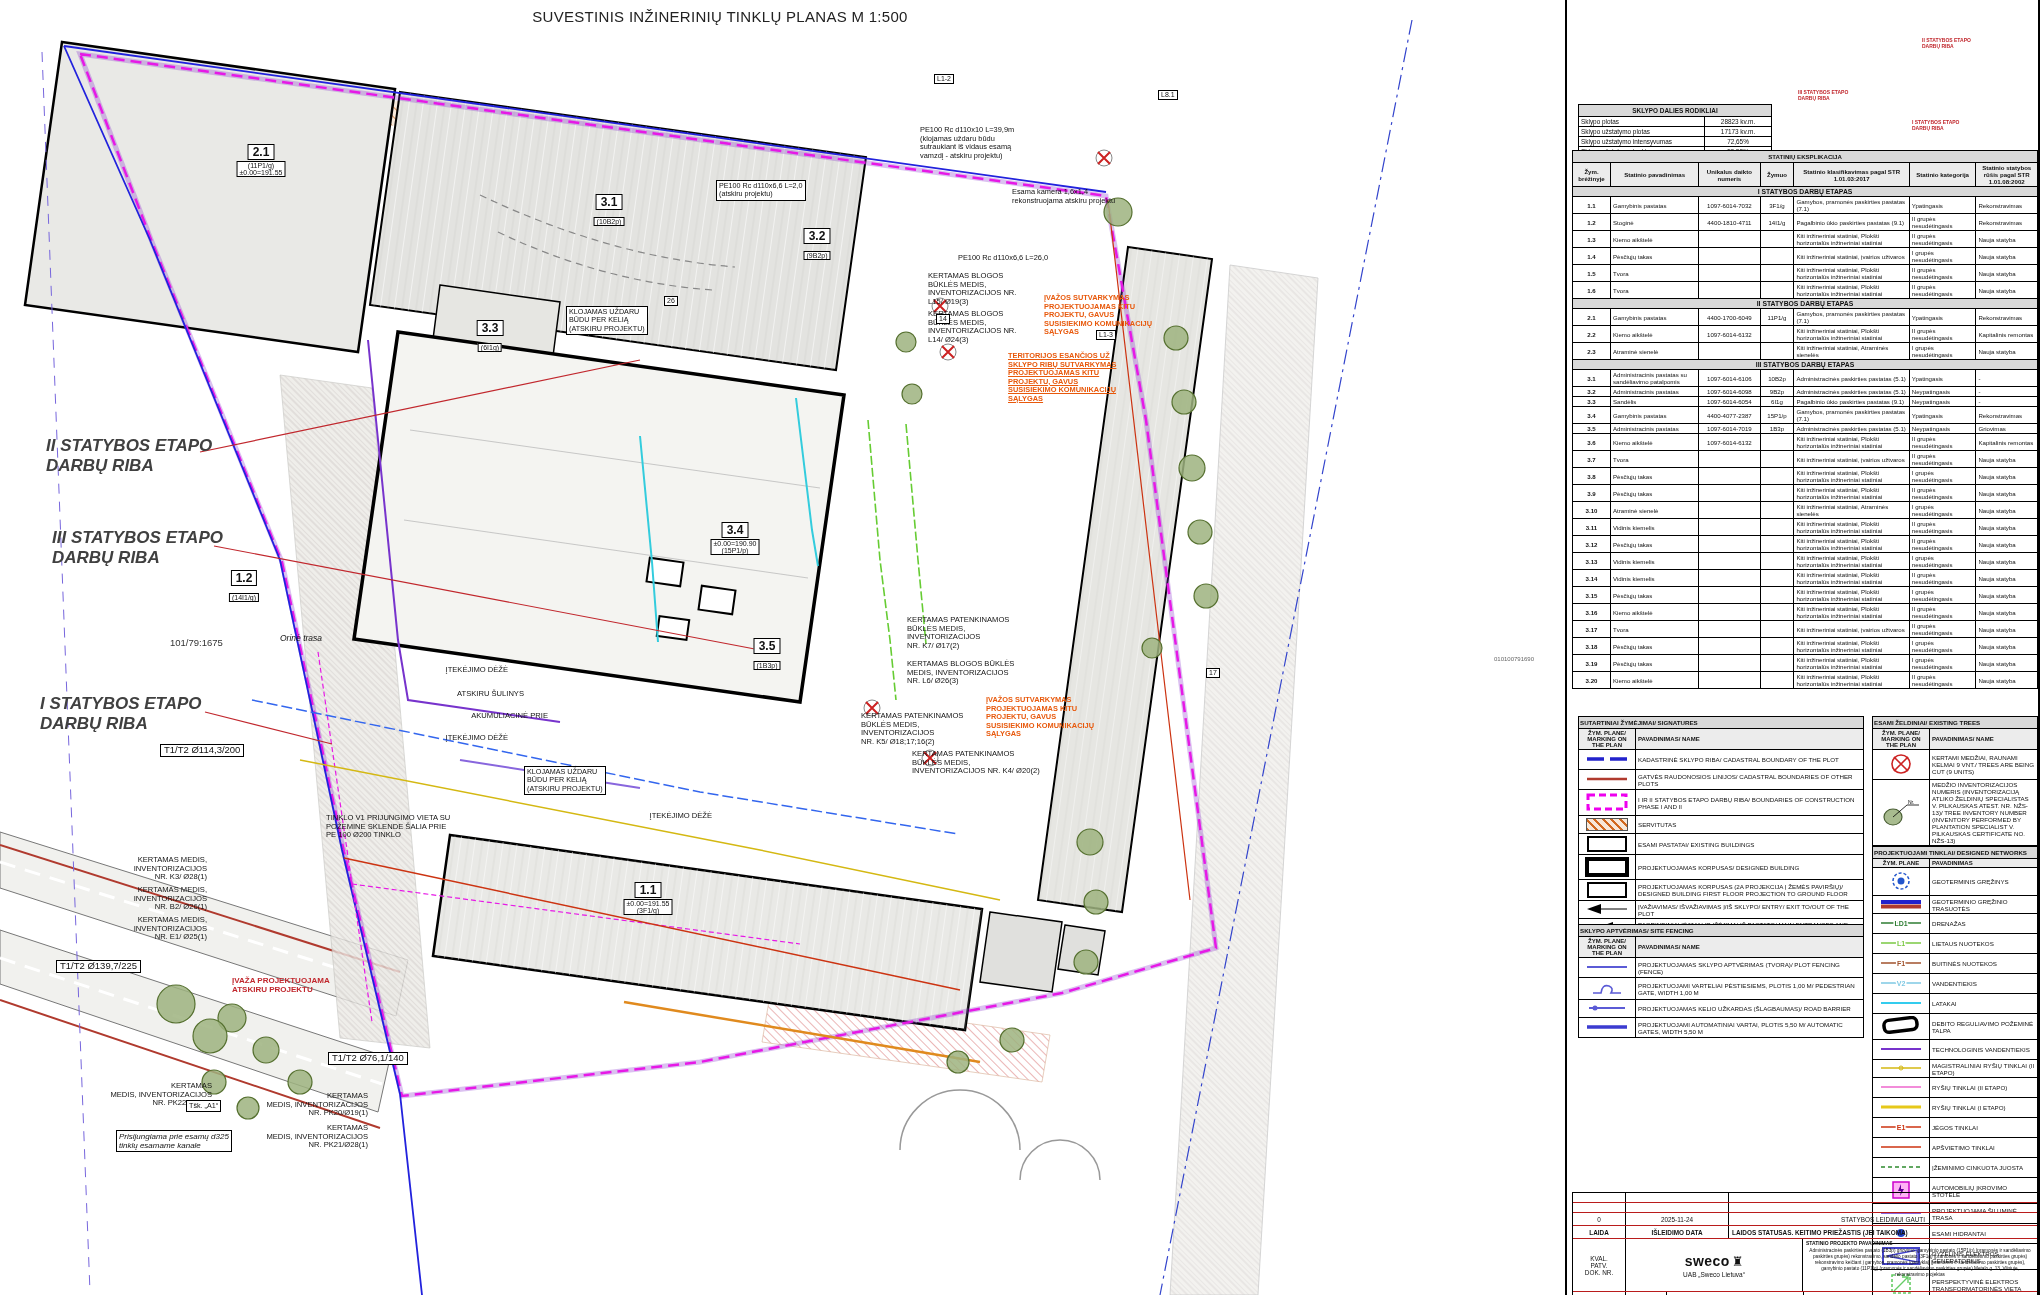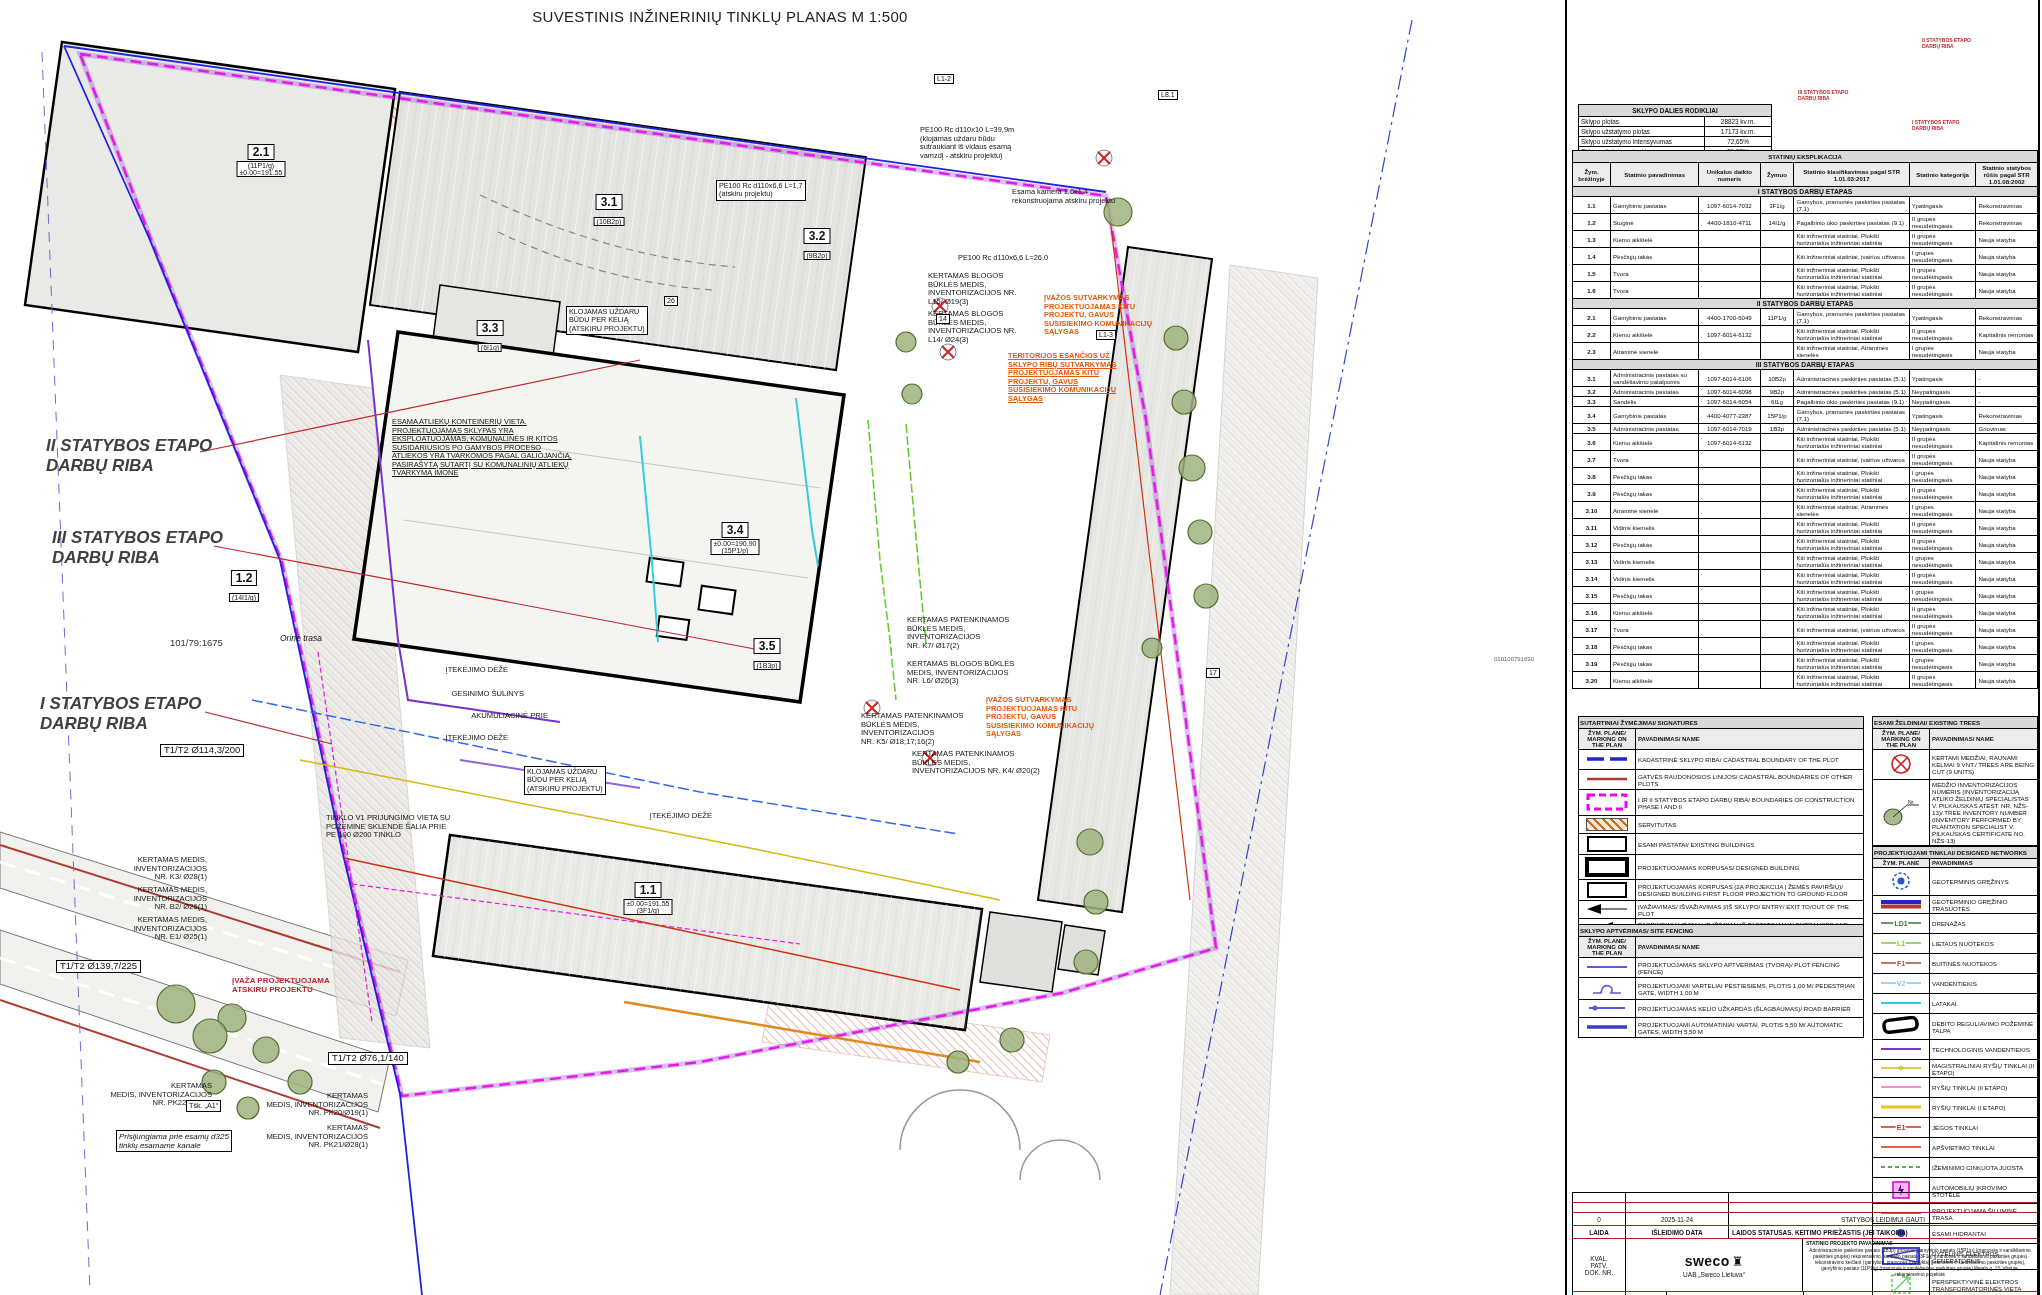--- a/index.html
+++ b/index.html
@@ -262,43 +262,36 @@
       <div class="lbl callout-r" style="left: 368px; top: 1092px;">KERTAMAS
 MEDIS, INVENTORIZACIJOS
 NR. PK20/Ø19(1)</div>
       <div class="lbl callout-r" style="left: 368px; top: 1124px;">KERTAMAS
 MEDIS, INVENTORIZACIJOS
 NR. PK21/Ø28(1)</div>
       <div class="lbl boxed-it" style="left: 116px; top: 1130px;">Prisijungiama prie esamų d325
 tinklų esamame kanale</div>
       <div class="lbl boxed-sm" style="left: 186px; top: 1100px;">Tšk. „A1“</div>
       <div class="lbl callout-r" style="left: 508px; top: 666px;">ĮTEKĖJIMO DĖŽĖ</div>
-      <div class="lbl callout-r" style="left: 524px; top: 690px;">GESINIMO ŠULINYS</div>
+      <div class="lbl callout-r" style="left: 524px; top: 690px;">ATSKIRU ŠULINYS</div>
       <div class="lbl callout-r" style="left: 548px; top: 712px;">AKUMULIACINĖ PRIE</div>
       <div class="lbl callout-r" style="left: 508px; top: 734px;">ĮTEKĖJIMO DĖŽĖ</div>
       <div class="lbl callout-r" style="left: 712px; top: 812px;">ĮTEKĖJIMO DĖŽĖ</div>
       <div class="lbl boxed-sm" style="left: 524px; top: 766px;">KLOJAMAS UŽDARU
 BŪDU PER KELIĄ
 (ATSKIRU PROJEKTU)</div>
       <div class="lbl boxed-sm" style="left: 566px; top: 306px;">KLOJAMAS UŽDARU
 BŪDU PER KELIĄ
 (ATSKIRU PROJEKTU)</div>
       <div class="lbl it-sm" style="left: 280px; top: 634px;">Orinė trasa</div>
-      <div class="lbl note u1" style="left: 392px; top: 418px;">ESAMA ATLIEKŲ KONTEINERIŲ VIETA.
-PROJEKTUOJAMAS SKLYPAS YRA
-EKSPLOATUOJAMAS, KOMUNALINĖS IR KITOS
-SUSIDARIUSIOS PO GAMYBOS PROCESO
-ATLIEKOS YRA TVARKOMOS PAGAL GALIOJANČIĄ,
-PASIRAŠYTĄ SUTARTĮ SU KOMUNALINIŲ ATLIEKŲ
-TVARKYMĄ ĮMONE</div>
       <div class="lbl note" style="left: 920px; top: 126px;">PE100 Rc d110x10 L=39,9m
 (klojamas uždaru būdu
 sutraukiant iš vidaus esamą
 vamzdį - atskiru projektu)</div>
-      <div class="lbl boxed-sm" style="left: 716px; top: 180px;">PE100 Rc d110x6,6 L=1,7
+      <div class="lbl boxed-sm" style="left: 716px; top: 180px;">PE100 Rc d110x6,6 L=2,0
 (atskiru projektu)</div>
       <div class="lbl note" style="left: 1012px; top: 188px;">Esama kamera 1,6x1,4
 rekonstruojama atskiru projektu</div>
       <div class="lbl note" style="left: 958px; top: 254px;">PE100 Rc d110x6,6 L=26,0</div>
       <div class="lbl callout" style="left: 928px; top: 272px;">KERTAMAS BLOGOS
 BŪKLĖS MEDIS,
 INVENTORIZACIJOS NR.
 L15/ Ø19(3)</div>
       <div class="lbl callout" style="left: 928px; top: 310px;">KERTAMAS BLOGOS
 BŪKLĖS MEDIS,

